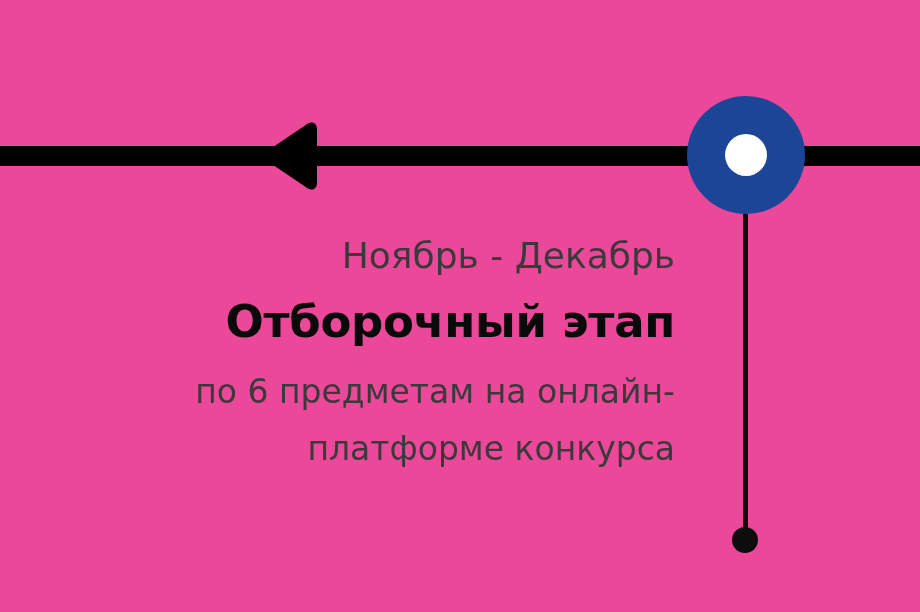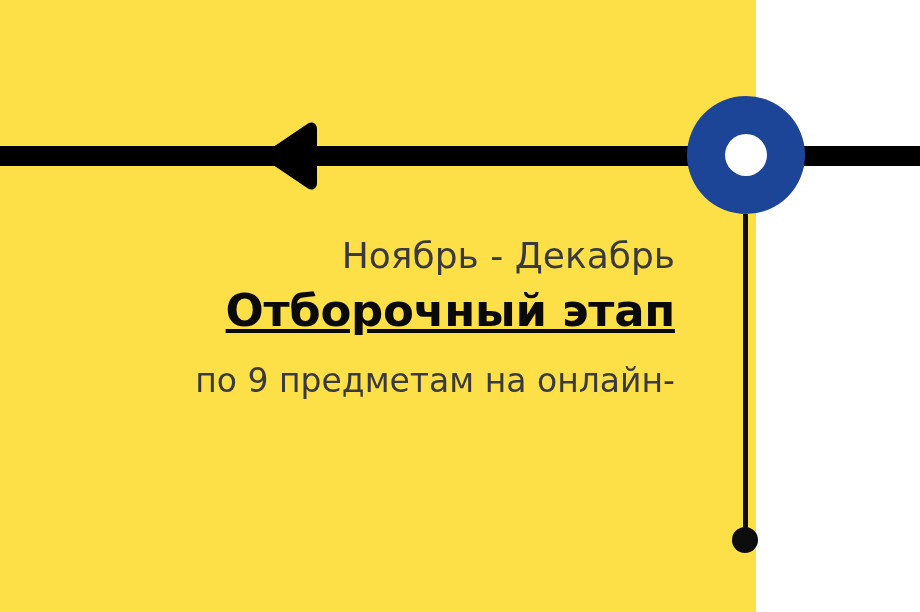--- a/index.html
+++ b/index.html
@@ -9,23 +9,23 @@
   body {
     width: 920px;
     height: 612px;
     background: #ffffff;
     font-family: "DejaVu Sans", sans-serif;
     overflow: hidden;
   }
 
   #timeline-canvas {
     position: relative;
-    width: 756px;
+    width: 920px;
     height: 612px;
-    background: #fde047;
+    background: #ec4899;
   }
 
   
   .axis-line {
     position: absolute;
     left: 0;
     top: 146px;
     width: 920px;
     height: 20px;
     background: #000000;
@@ -101,23 +101,22 @@
     letter-spacing: 0px;
     white-space: nowrap;
   }
 
   .stage-title {
     font-size: 45px;
     line-height: 62px;
     font-weight: 700;
     color: #0a0a0a;
     letter-spacing: -0.3px;
-    margin-top: 0;
+    margin-top: 11px;
     white-space: nowrap;
-    text-decoration: underline;
   }
 
   .stage-description {
     font-size: 33px;
     line-height: 57px;
     font-weight: 400;
     color: #3a3a3c;
     margin-top: 10px;
   }
   .stage-description .desc-line {
@@ -148,17 +147,18 @@
     <div class="milestone-node-hole"></div>
   </div>
 
   <div class="connector-line"></div>
   <div class="connector-dot"></div>
 
   <div class="stage-text">
     <div class="stage-period">Ноябрь - Декабрь</div>
     <div class="stage-title">Отборочный этап</div>
     <div class="stage-description">
-      <span class="desc-line">по 9 предметам на онлайн-</span>
+      <span class="desc-line">по 6 предметам на онлайн-</span>
+      <span class="desc-line">платформе конкурса</span>
     </div>
   </div>
 
 </div>
 
 </body></html>

